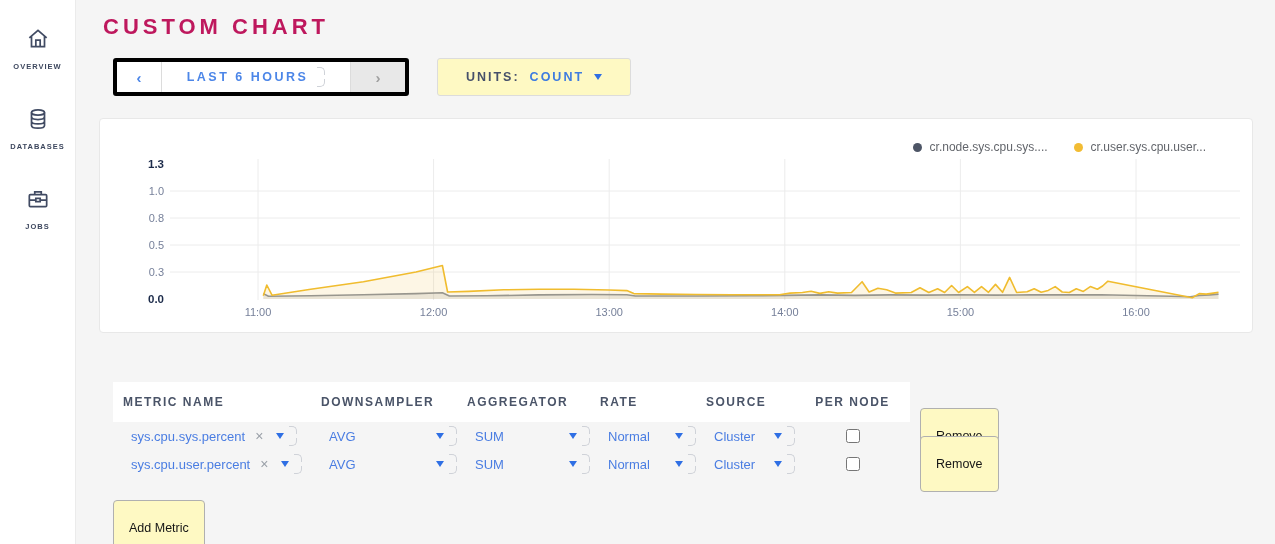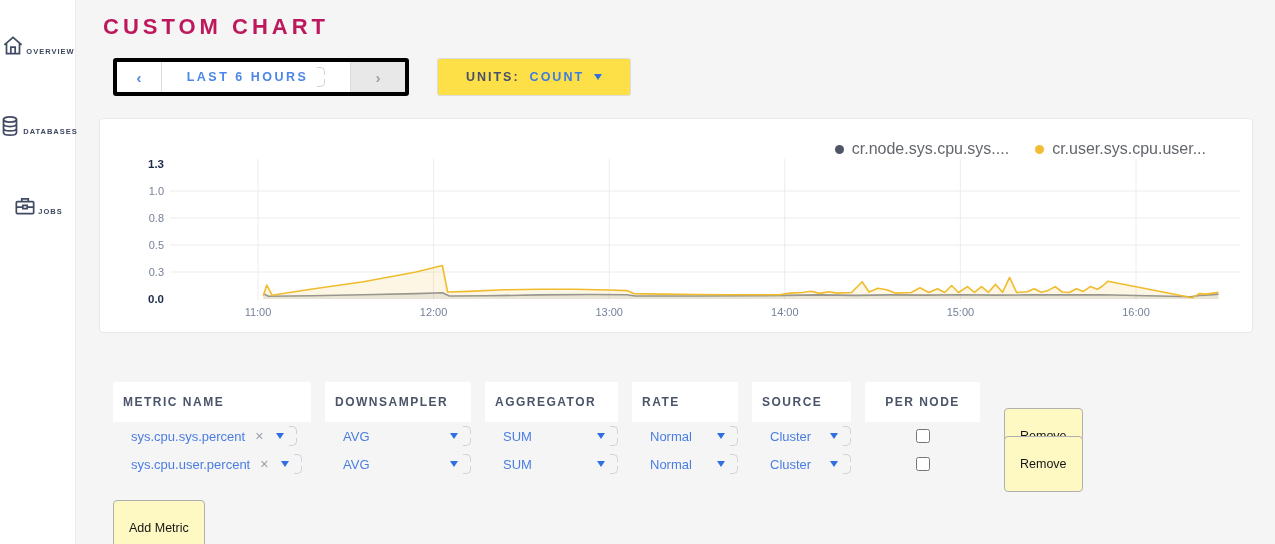--- a/index.html
+++ b/index.html
@@ -1,58 +1,58 @@
 <!DOCTYPE html>
 <html><head>
 <meta charset="utf-8">
 <style>
   * { margin:0; padding:0; box-sizing:border-box; }
   html,body { width:1275px; height:544px; overflow:hidden; }
   body { font-family:"Liberation Sans", sans-serif; background:#f5f5f5; display:flex; }
 
   
   .sidebar { width:76px; background:#fff; border-right:1px solid #ebebeb; padding-top:8px; flex:none; height:544px; }
-  .nav-item { height:80px; display:flex; flex-direction:row; align-items:center; justify-content:center; cursor:pointer; }
+  .nav-item { height:80px; display:flex; flex-direction:column; align-items:center; justify-content:center; cursor:pointer; }
   .nav-item svg { stroke:#414b63; fill:none; stroke-width:1.6; }
   .nav-label { margin-top:6px; font-size:7.5px; font-weight:bold; letter-spacing:1px; color:#3d475e; }
 
   
   .main { flex:1; padding:12px 22px 0 23px; }
   .page-title { font-size:22px; font-weight:bold; letter-spacing:4px; color:#be185d; margin:2px 0 0 4px; }
 
   .controls { display:flex; gap:28px; margin:18px 0 0 14px; }
   .time-picker { display:inline-flex; border:4px solid #000000; border-radius:3px; background:#fff; height:38px; overflow:hidden; }
   .tp-btn { width:45px; display:flex; align-items:center; justify-content:center; font-size:15px; cursor:pointer; }
   .tp-prev { color:#4c86e8; border-right:1px solid #dcdcdc; }
   .tp-prev::before { content:"‹"; font-weight:bold; }
   .tp-next { width:55px; background:#e8e8e8; color:#a0a0a0; border-left:1px solid #dcdcdc; }
   .tp-next::before { content:"›"; font-weight:bold; }
   .tp-label { width:188px; display:flex; align-items:center; justify-content:center; gap:4px;
               color:#4c86e8; font-size:12.5px; font-weight:bold; letter-spacing:2.5px; cursor:pointer; }
   .units-picker { display:inline-flex; align-items:center; justify-content:center; gap:10px; border:1px solid #dcdcdc;
-                  border-radius:3px; background:#fde047; height:38px; width:194px; cursor:pointer; }
+                  border-radius:3px; background:#fef9c3; height:38px; width:194px; cursor:pointer; }
   .units-label { color:#46506a; font-size:12.5px; font-weight:bold; letter-spacing:2px; }
   .units-value { color:#3e7ce0; font-size:12.5px; font-weight:bold; letter-spacing:2px; }
   .caret { width:0; height:0; border-left:4.5px solid transparent; border-right:4.5px solid transparent;
            border-top:6px solid #2f6fe4; display:inline-block; }
 
   
   .chart-card { position:relative; margin-top:22px; width:1154px; height:215px; background:#fff;
                 border:1px solid #e8e8e8; border-radius:4px; }
   .legend { position:absolute; top:21px; right:46px; display:flex; gap:26px; }
   .legend-item { display:flex; align-items:center; gap:8px; cursor:pointer; }
   .legend-dot { width:9px; height:9px; border-radius:50%; }
-  .legend-label { font-size:16px; color:#63666c; }
+  .legend-label { font-size:12px; color:#63666c; }
   .xtick { font-size:11px; fill:#76809a; }
   .ytick { font-size:11px; fill:#76809a; }
   .ytick.bold { fill:#1c2b4a; font-weight:bold; font-size:11.5px; }
 
   
   .metrics-table { display:grid; grid-template-columns:198px 146px 133px 106px 99px 115px 150px;
-                   column-gap:14px; margin:49px 0 0 14px; align-items:center; }
+                   margin:49px 0 0 14px; align-items:center; }
   .th { background:#fff; height:40px; display:flex; align-items:center; padding-left:10px;
         font-size:12px; font-weight:bold; letter-spacing:1.5px; color:#4a5468; }
   .th.center { justify-content:center; padding-left:0; }
   .th.empty { background:transparent; }
   .td { height:28px; display:flex; align-items:center; padding-left:10px; }
   .blue-text { color:#4a7de2; font-size:13px; }
   .dd { width:100%; display:flex; align-items:center;margin-left:8px; }
   .dd .val { flex:1; }
   .x-icon { color:#9aa0a8; font-size:14px; margin:0 7px 0 10px; cursor:pointer; }
   .x-icon::before { content:"×"; }

